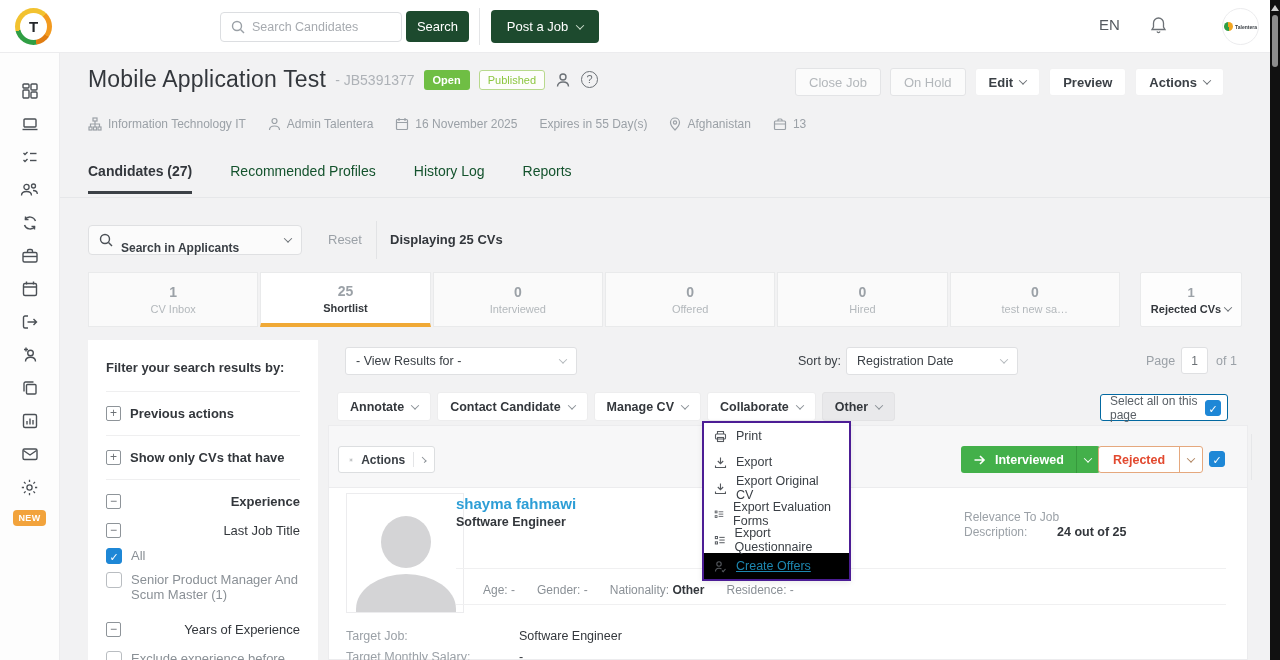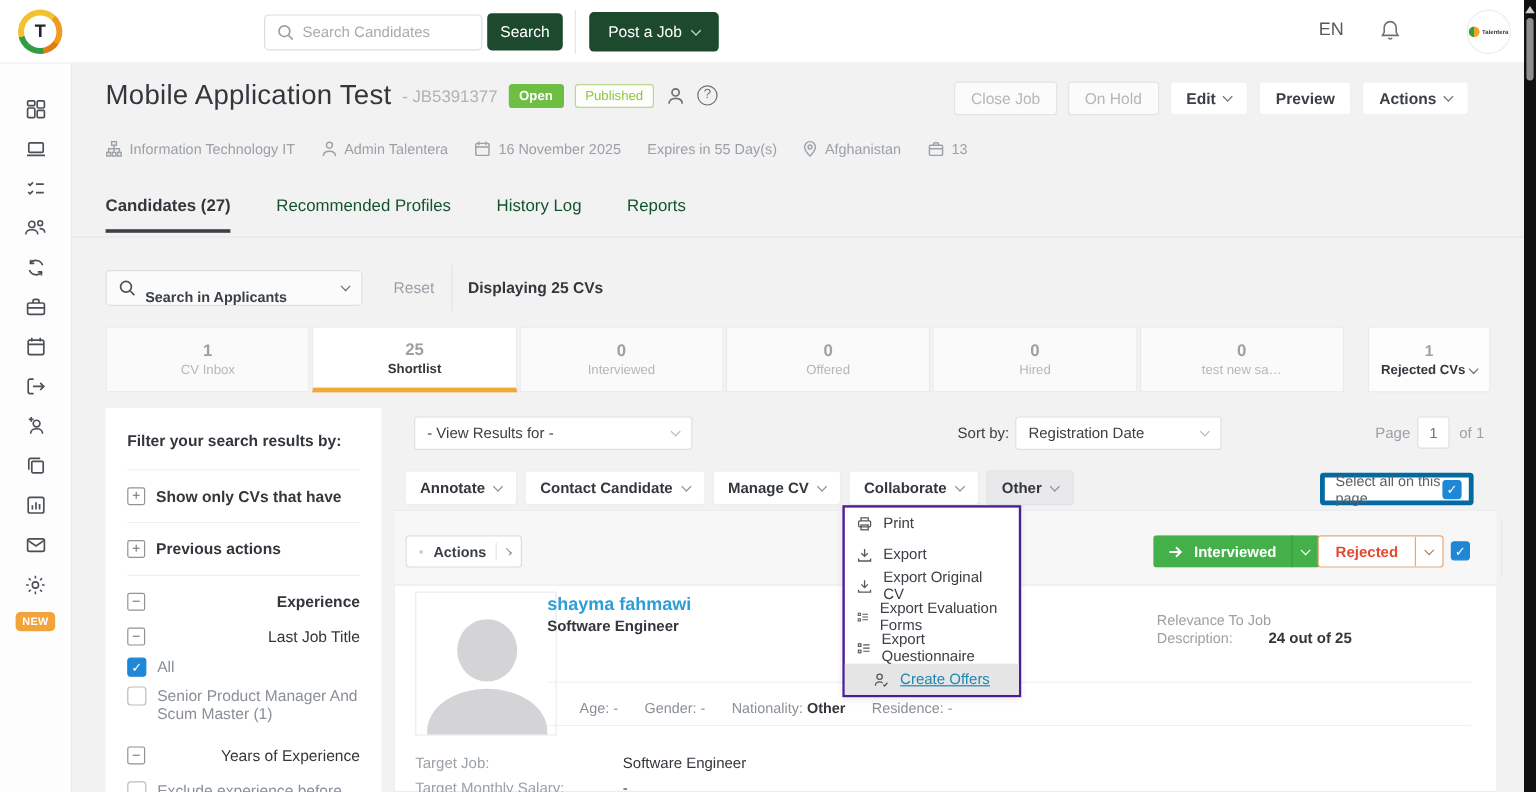--- a/index.html
+++ b/index.html
@@ -104,21 +104,21 @@
   #page-label { position:absolute; left:1086px; top:301px; font-size:12.5px; color:#9ba1a7; }
   #page-input { position:absolute; left:1121px; top:294px; width:27px; height:27px; border:1px solid #dfe0e2; border-radius:3px; text-align:center; font-size:12px; color:#6c7176; font-family:inherit; }
   #page-total { position:absolute; left:1156px; top:301px; font-size:12.5px; color:#9ba1a7; }
   .sel-chev { margin-left:auto; color:#b3b8bc; }
 
   
   #bulk-toolbar { position:absolute; left:277px; top:339px; display:flex; gap:6px; }
   .chip { height:29px; background:#fff; border:1px solid #ededee; border-radius:3px; display:flex; align-items:center; gap:8px;
     padding:0 12px; font-size:12.5px; font-weight:bold; color:#33373c; cursor:pointer; }
   .chip.pressed { background:#e9e9eb; border-color:#e2e2e4; }
-  #select-all { position:absolute; left:1040px; top:341px; width:128px; height:27px; background:#fff; border:4px solid #0369a1; border-radius:3px;
+  #select-all { position:absolute; left:1040px; top:341px; width:128px; height:27px; background:#fff; border:1px solid #0369a1; border-radius:3px;
     display:flex; align-items:center; justify-content:space-between; padding:0 6px 0 9px; font-size:12px; color:#5a6066; }
 
   
   #candidate-card { position:absolute; left:268px; top:372px; width:920px; height:235px; background:#fff; border:1px solid #ececee; }
   #card-band { position:absolute; left:0; top:0; width:100%; height:62px; background:#f7f7f8; border-bottom:1px solid #ececee; }
   #actions-btn { position:absolute; left:9px; top:20px; width:97px; height:27px; background:#fff; border:1px solid #dcdee0; border-radius:3px;
     display:flex; align-items:center; gap:8px; padding:0 10px; font-size:12px; font-weight:bold; color:#3b4046; cursor:pointer; }
   #actions-btn .split { width:1px; height:15px; background:#e4e5e7; margin-left:auto; }
   #interviewed-btn { position:absolute; left:632px; top:20px; height:27px; display:flex; border-radius:3px; overflow:hidden; cursor:pointer; }
   #interviewed-btn .main { background:#43b04a; color:#fff; font-size:12.5px; font-weight:bold; display:flex; align-items:center; gap:8px; padding:0 12px; }
@@ -139,21 +139,21 @@
   #demo-divider-top { position:absolute; left:127px; top:142px; width:770px; height:1px; background:#f0f0f1; }
   #demographics { position:absolute; left:154px; top:157px; display:flex; gap:22px; font-size:12px; color:#8a9096; }
   .demo-val { color:#8a9096; } .demo-val.bold { color:#33373c; font-weight:bold; }
   #demo-divider-bot { position:absolute; left:127px; top:178px; width:770px; height:1px; background:#f0f0f1; }
   .target-label { position:absolute; left:17px; font-size:12.5px; color:#9ba1a7; }
   .target-value { position:absolute; left:190px; font-size:12.5px; color:#33373c; }
 
   
   #other-menu { position:absolute; left:642px; top:368px; width:149px; background:#fff; border:2px solid #4c1d95; box-shadow:0 2px 6px rgba(0,0,0,.08); z-index:50; }
   .menu-item { height:26px; display:flex; align-items:center; gap:9px; padding:0 10px; font-size:12.5px; color:#3b4046; cursor:pointer; }
-  .menu-item.highlight { background:#e5e5e5;justify-content:center; }
+  .menu-item.highlight { background:#000000; }
   .menu-item.highlight .mi-label { color:#1d87b0; text-decoration:underline; }
 
   
   #chat-bubble { position:absolute; left:1212px; top:604px; width:38px; height:38px; border-radius:50%; background:#25a243;
     display:flex; align-items:center; justify-content:center; box-shadow:0 2px 6px rgba(0,0,0,.25); cursor:pointer; z-index:60; }
 
   .chev { display:inline-block; width:6px; height:6px; border-right:1.6px solid currentColor; border-bottom:1.6px solid currentColor; transform:rotate(45deg) translate(-1px,-1px); }
   .chev.right { transform:rotate(-45deg); }
   .q-circle { width:17px; height:17px; border:1.4px solid #6c7176; border-radius:50%; font-size:11px; color:#6c7176; text-align:center; line-height:15px; }
   .q-circle::before { content:"?"; }
@@ -406,25 +406,25 @@
     <span class="lbl">
         <span>Rejected CVs</span>
         <span class="chev" style="color:#6c7176"></span>
       </span>
   </div>
 
   <div id="filter-panel">
     <div id="filter-title">Filter your search results by:</div>
     <div class="filter-section">
       <span class="expander plus"></span>
-      <span class="fs-label bold">Show only CVs that have</span>
+      <span class="fs-label bold">Previous actions</span>
     </div>
     <div class="filter-section">
       <span class="expander plus"></span>
-      <span class="fs-label bold">Previous actions</span>
+      <span class="fs-label bold">Show only CVs that have</span>
     </div>
     <div class="filter-section nb">
       <span class="expander minus"></span>
       <span class="fs-label bold">Experience</span>
     </div>
     <div class="filter-section nb" style="padding-top:8px">
       <span class="expander minus"></span>
       <span class="fs-label">Last Job Title</span>
     </div>
     <div class="check-row">

